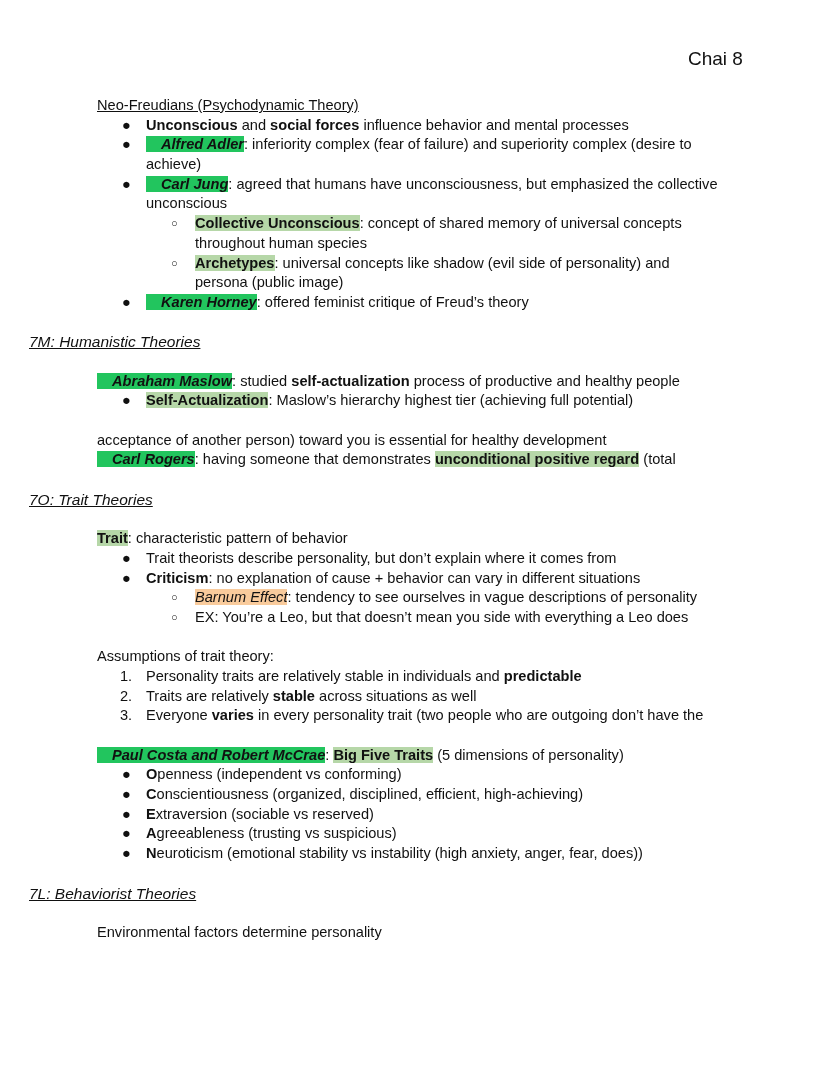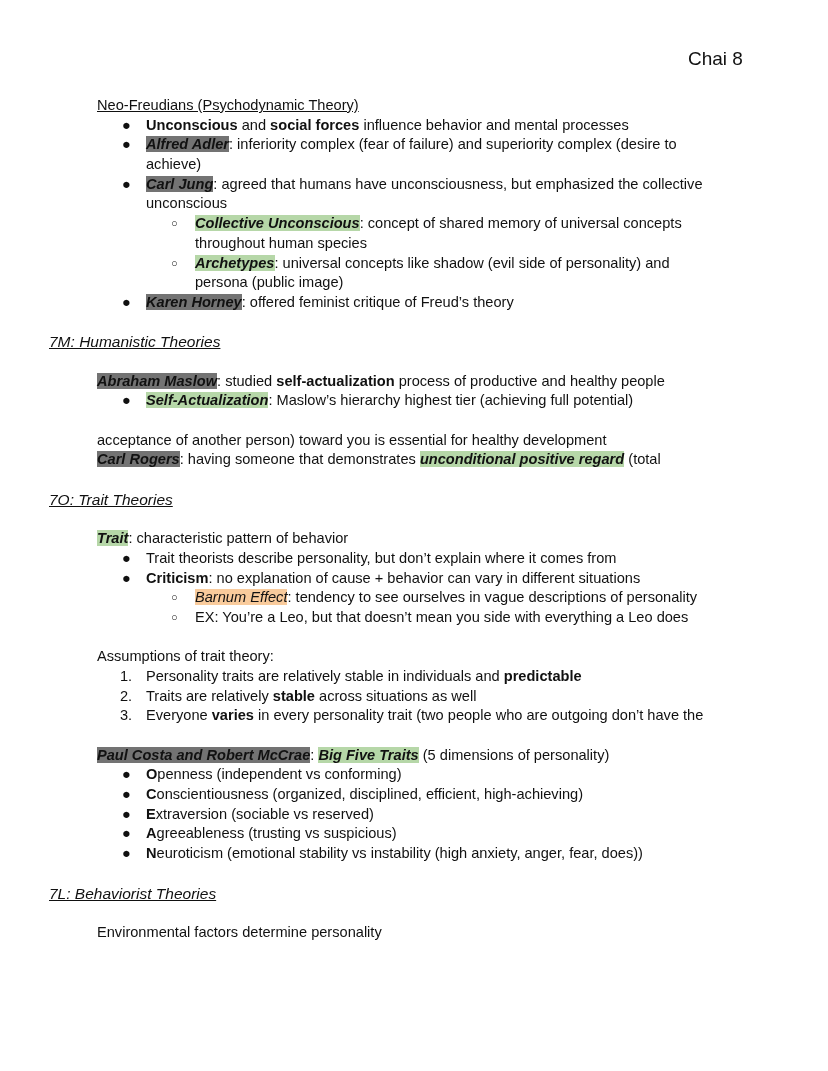--- a/index.html
+++ b/index.html
@@ -4,30 +4,30 @@
 <style>
   html, body { margin: 0; padding: 0; background: #ffffff; }
   body {
     width: 828px; height: 1071px; position: relative; overflow: hidden;
     font-family: "Liberation Sans", sans-serif; font-size: 14.6px; color: #111;
   }
   .page-header { position: absolute; top: 48px; left: 688px; font-size: 19px; }
   .content { position: absolute; top: 96px; left: 0; width: 676px; }
   .line { height: 19.7px; line-height: 19.7px; white-space: nowrap; position: relative; }
   .ind0 { padding-left: 97px; }
-  .sec { padding-left: 49px; font-style: italic; text-decoration: underline; font-size: 15.5px; }
+  .sec { padding-left: 29px; font-style: italic; text-decoration: underline; font-size: 15.5px; }
   .l1 { padding-left: 146px; }
   .l2 { padding-left: 195px; }
   .bul { position: absolute; }
   .b1 { left: 122px; }
   .b2 { left: 171px; font-size: 11px; }
   .num { left: 120px; }
   .gap { height: 19.7px; }
-  .hl-blue { background: #737373; font-weight: bold; font-style: italic; }
-  .hl-green { background: #b6d7a8; font-weight: bold; font-style: italic; }
+  .hl-blue { background: #22c55e; font-weight: bold; font-style: italic; padding-left: 15px; }
+  .hl-green { background: #b6d7a8; font-weight: bold; }
   .hl-orange { background: #f9cb9c; font-weight: normal; font-style: italic; }
   b { font-weight: bold; }
   .u { text-decoration: underline; }
 </style>
 </head>
 <body>
 
 <div class="page-header">Chai 8</div>
 
 <div class="content">

